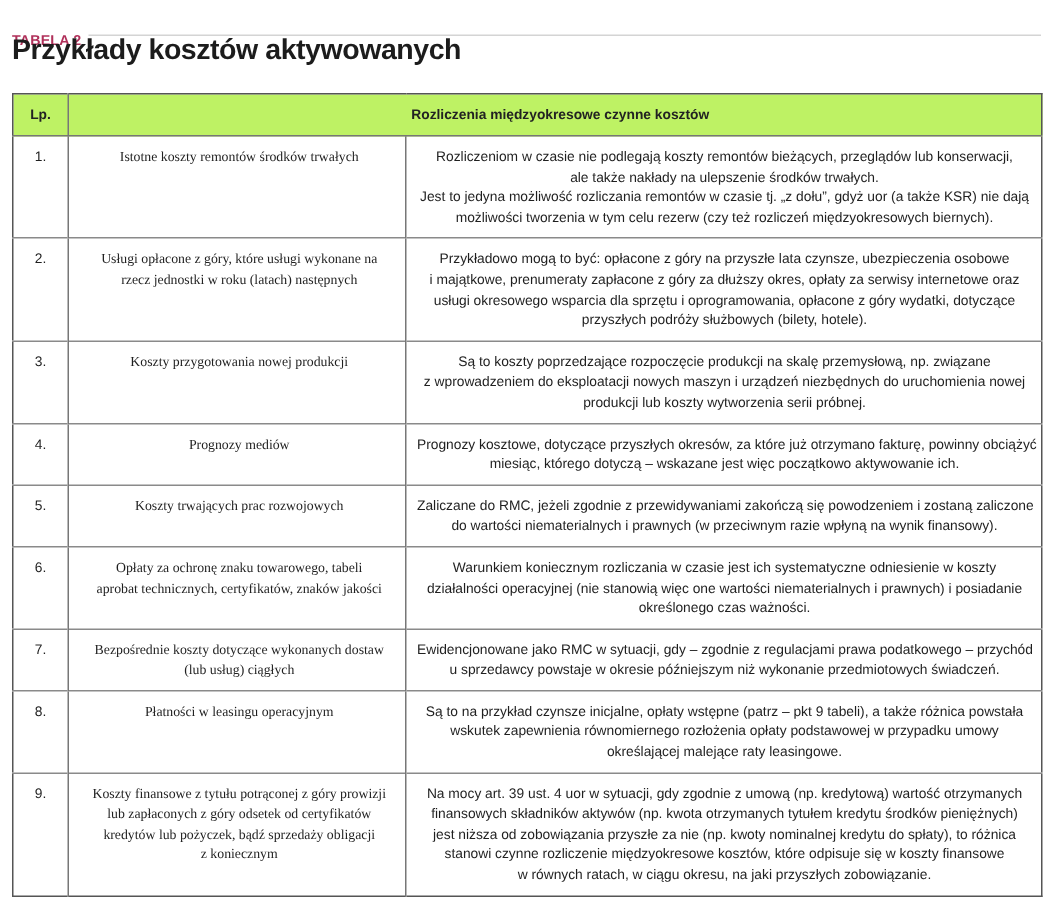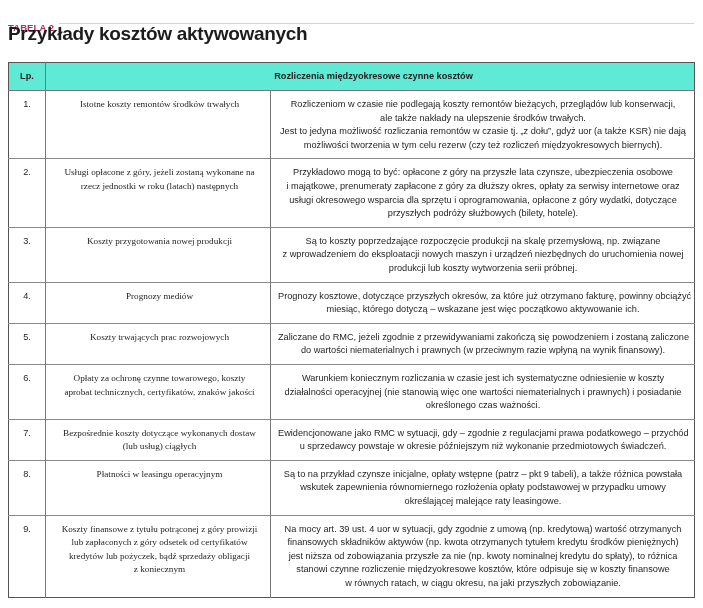--- a/index.html
+++ b/index.html
@@ -60,21 +60,21 @@
   col.c-desc { width: 225px; }
   col.c-detail { width: 424px; }
   th, td {
     font-size: 9.2px;
     line-height: 13.6px;
     vertical-align: top;
     text-align: center;
     padding: 0;
   }
   thead th {
-    background: #5eead4;
+    background: #bef264;
     height: 27px;
     vertical-align: middle;
     font-weight: bold;
     color: #222;
     border-bottom: 1px solid #777;
   }
   thead th.th-lp {
     text-align: center;
     border-right: 1px solid #777;
   }
@@ -137,21 +137,21 @@
         <td class="detail">
           <span class="line">Rozliczeniom w czasie nie podlegają koszty remontów bieżących, przeglądów lub konserwacji,</span>
           <span class="line">ale także nakłady na ulepszenie środków trwałych.</span>
           <span class="line">Jest to jedyna możliwość rozliczania remontów w czasie tj. „z dołu”, gdyż uor (a także KSR) nie dają</span>
           <span class="line">możliwości tworzenia w tym celu rezerw (czy też rozliczeń międzyokresowych biernych).</span>
         </td>
       </tr>
       <tr>
         <td class="lp">2.</td>
         <td class="desc">
-          <span class="line">Usługi opłacone z góry, jeżeli zostaną wykonane na</span>
+          <span class="line">Usługi opłacone z góry, które usługi wykonane na</span>
           <span class="line">rzecz jednostki w roku (latach) następnych</span>
         </td>
         <td class="detail">
           <span class="line">Przykładowo mogą to być: opłacone z góry na przyszłe lata czynsze, ubezpieczenia osobowe</span>
           <span class="line">i majątkowe, prenumeraty  zapłacone z góry za dłuższy okres, opłaty za serwisy internetowe oraz</span>
           <span class="line">usługi okresowego wsparcia dla sprzętu i oprogramowania, opłacone z góry wydatki, dotyczące</span>
           <span class="line">przyszłych podróży służbowych (bilety, hotele).</span>
         </td>
       </tr>
       <tr>
@@ -181,21 +181,21 @@
           <span class="line">Koszty trwających prac rozwojowych</span>
         </td>
         <td class="detail">
           <span class="line">Zaliczane do RMC, jeżeli zgodnie z przewidywaniami zakończą się powodzeniem i zostaną zaliczone</span>
           <span class="line">do wartości niematerialnych i prawnych (w przeciwnym razie wpłyną na wynik finansowy).</span>
         </td>
       </tr>
       <tr>
         <td class="lp">6.</td>
         <td class="desc">
-          <span class="line">Opłaty za ochronę czynne towarowego, koszty</span>
+          <span class="line">Opłaty za ochronę znaku towarowego, tabeli</span>
           <span class="line">aprobat technicznych, certyfikatów, znaków jakości</span>
         </td>
         <td class="detail">
           <span class="line">Warunkiem koniecznym rozliczania w czasie jest ich systematyczne odniesienie w koszty</span>
           <span class="line">działalności operacyjnej (nie stanowią więc one wartości niematerialnych i prawnych) i posiadanie</span>
           <span class="line">określonego czas ważności.</span>
         </td>
       </tr>
       <tr>
         <td class="lp">7.</td>

